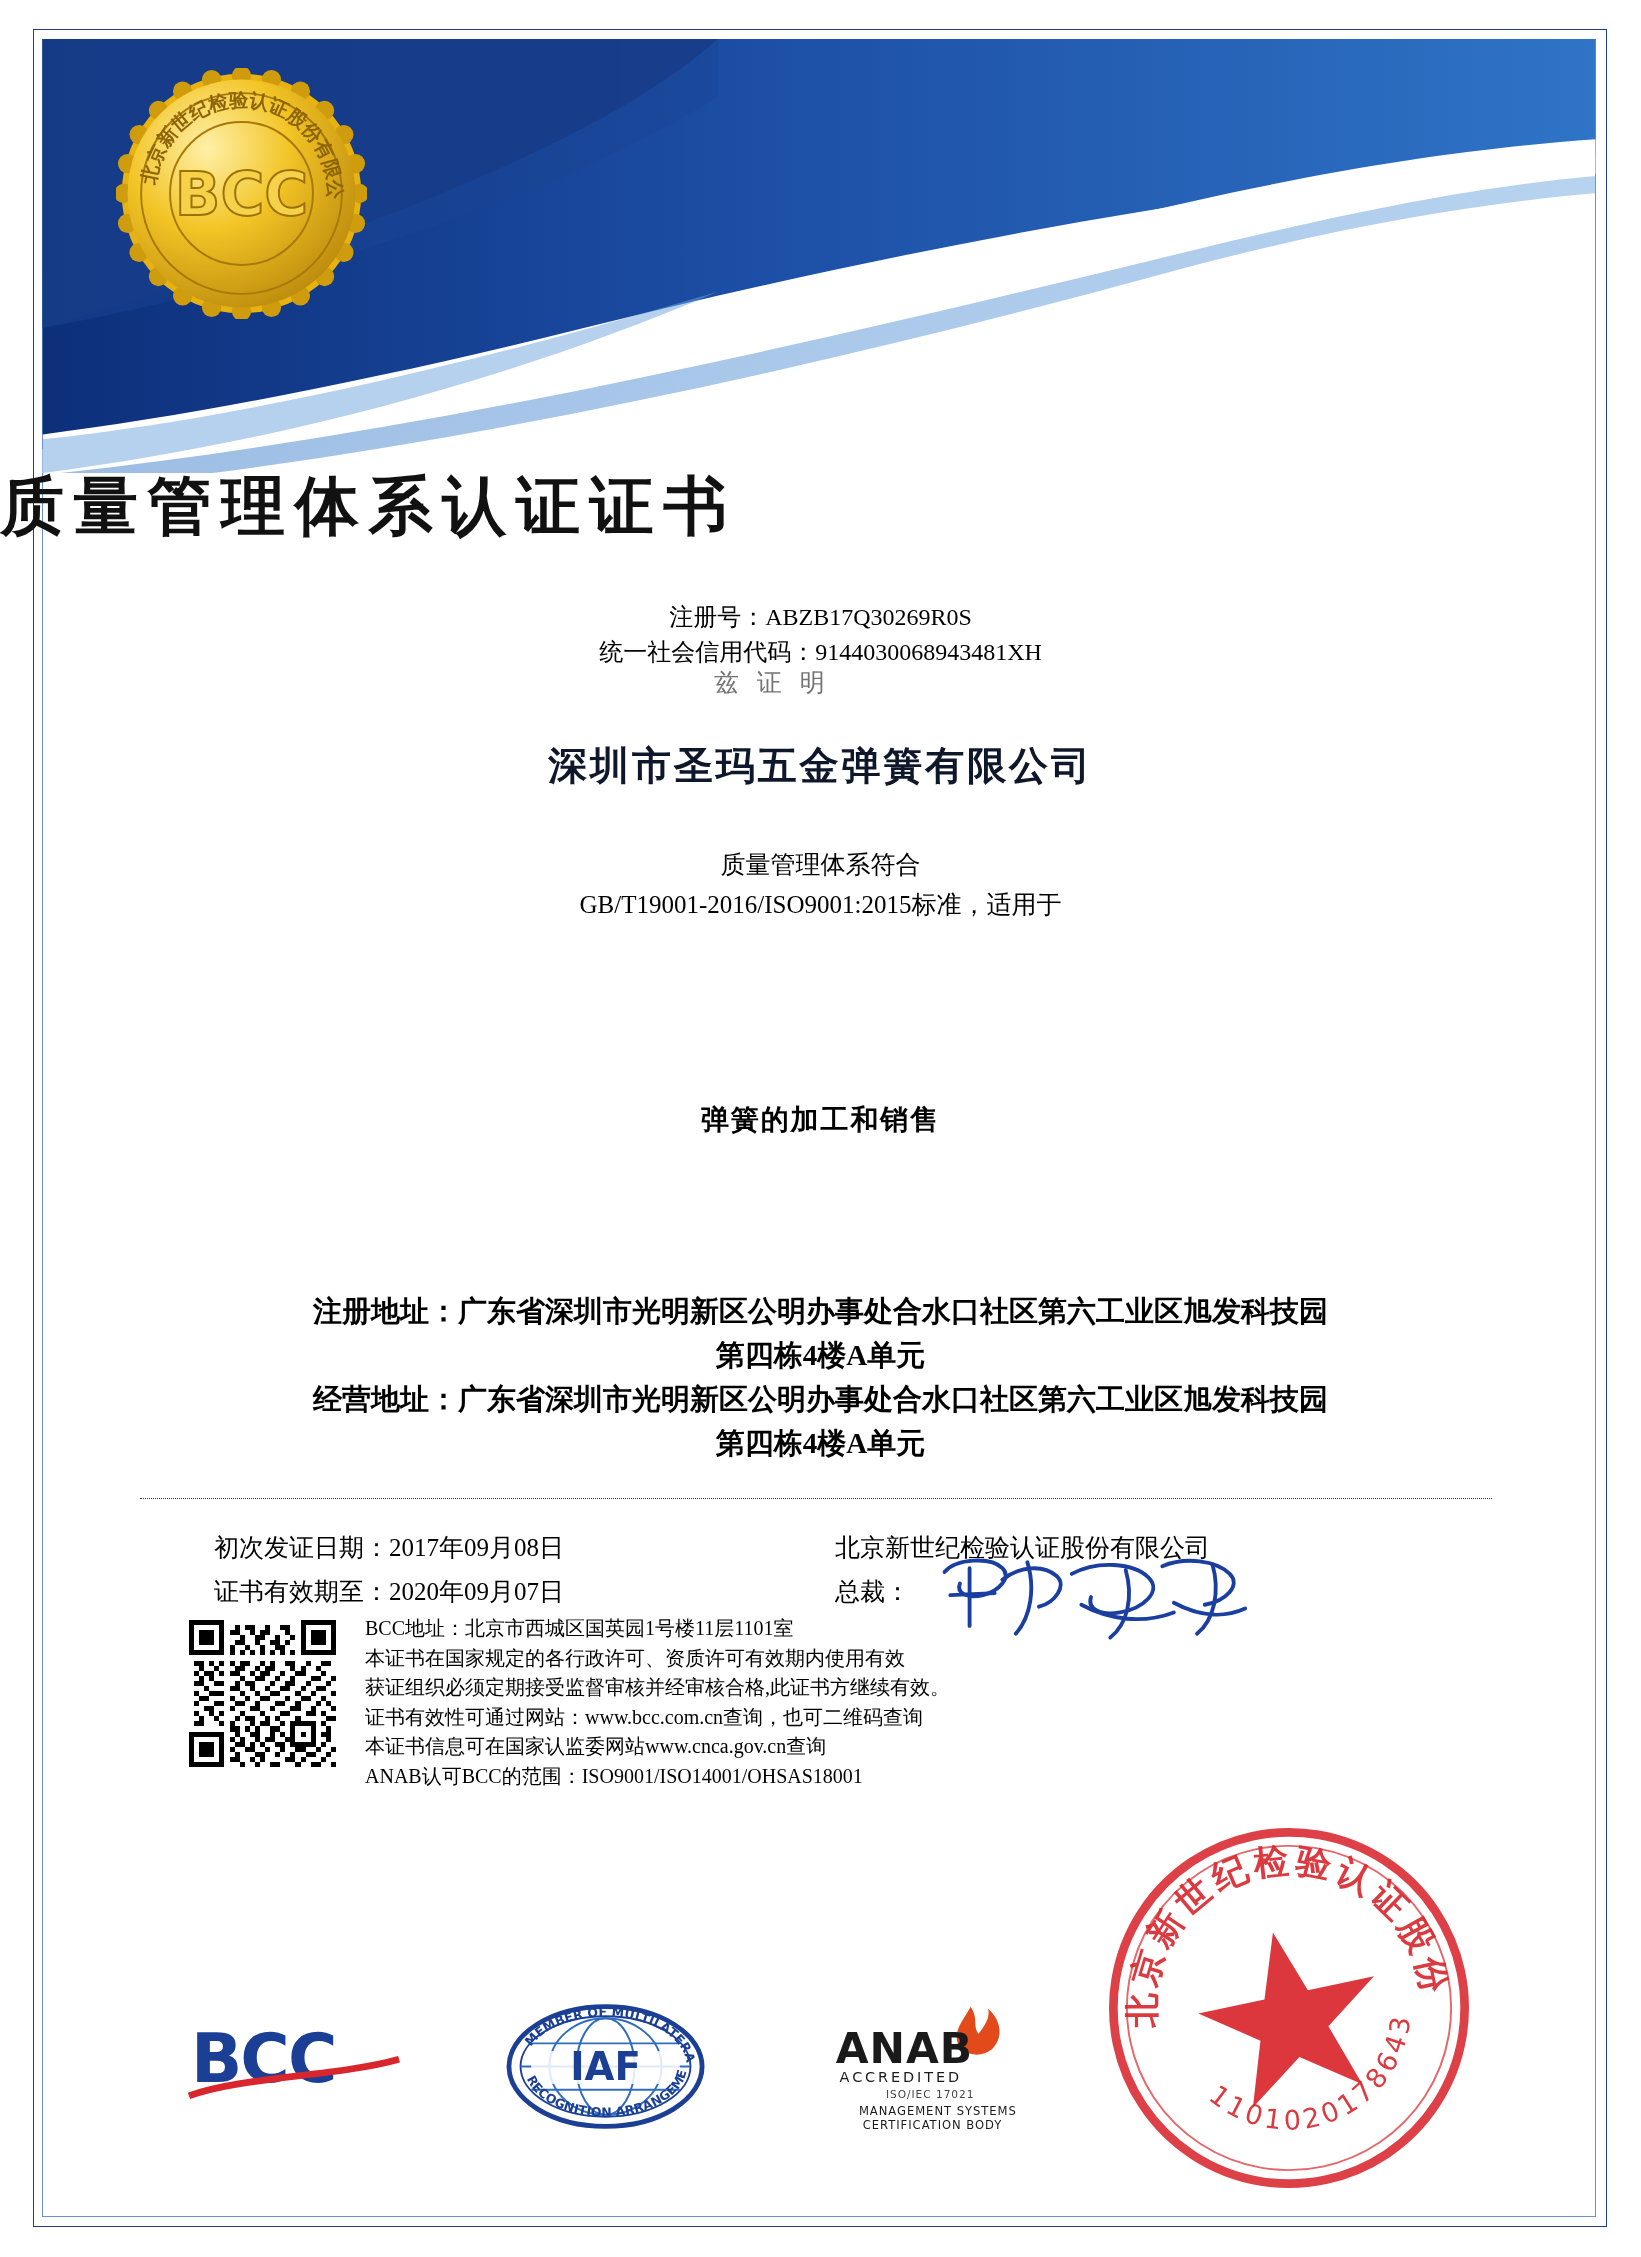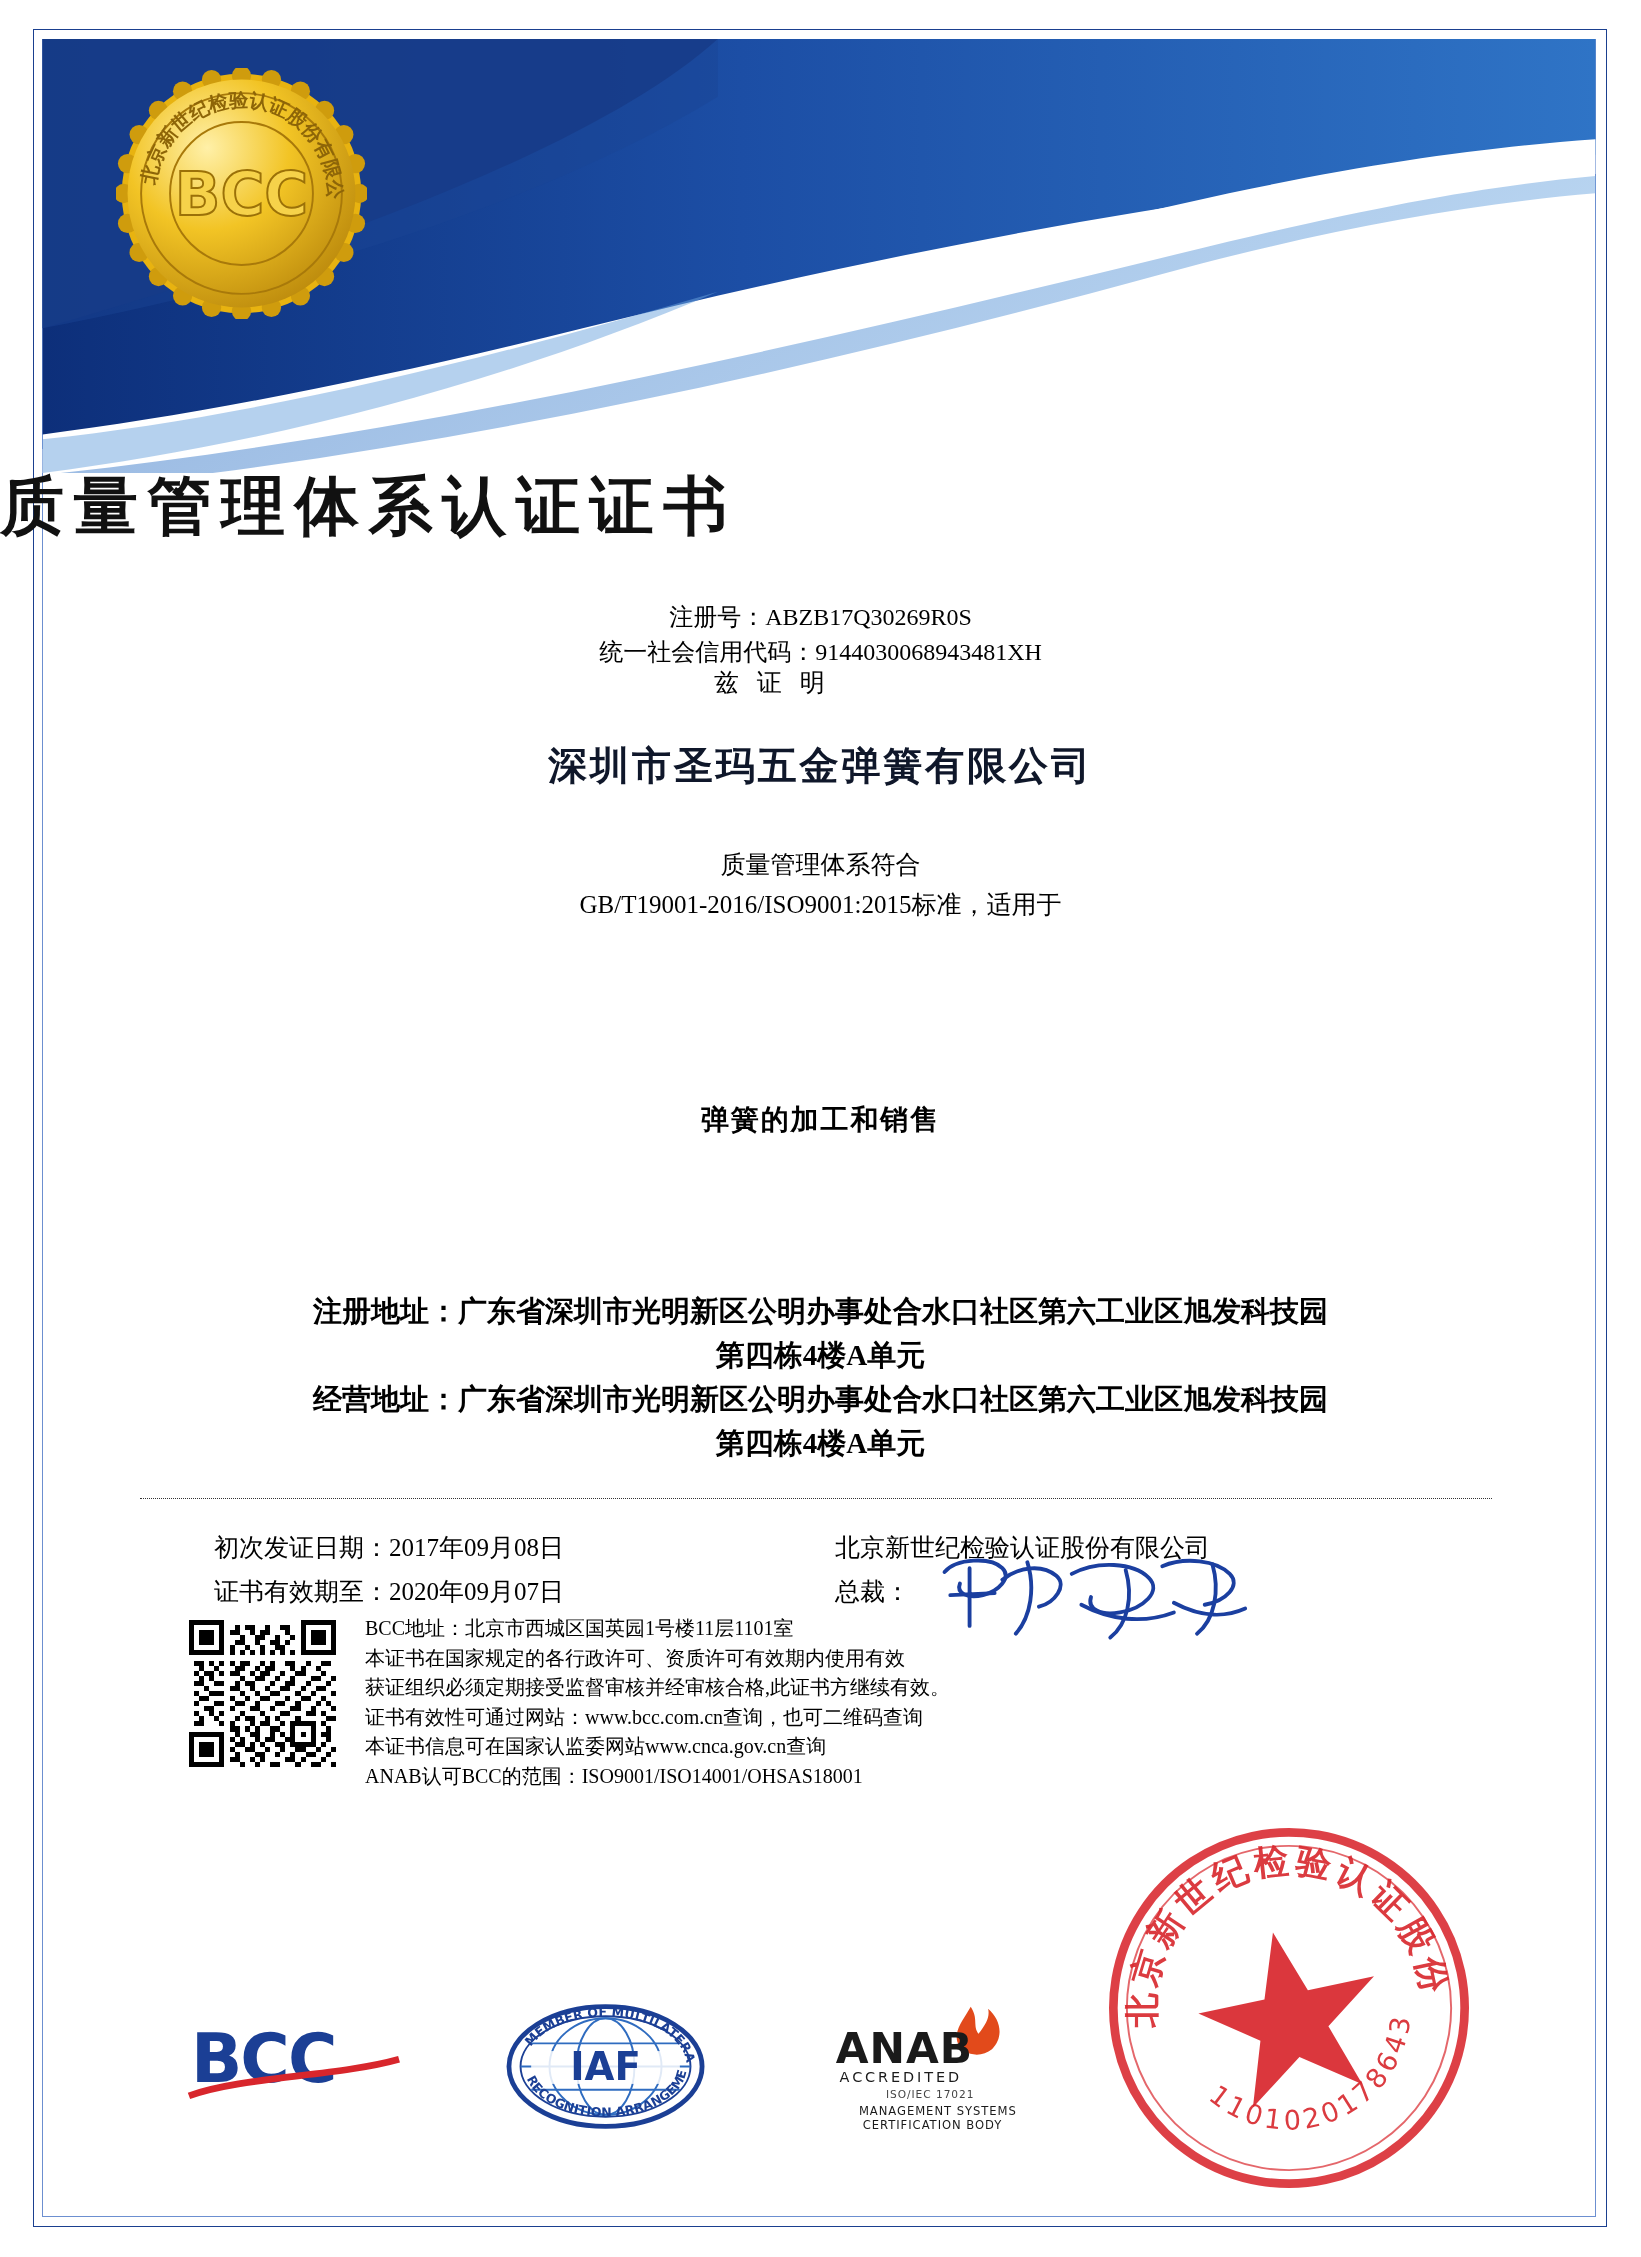--- a/index.html
+++ b/index.html
@@ -84,21 +84,21 @@
     margin-top: 21px;
   }
   .reg-line { display: block; }
 
   .zizhengming {
     position: absolute;
     top: 666px;
     left: 714px;
     font-size: 25px;
     letter-spacing: 5.8px;
-    color: #000000;
+    color: #737373;
   }
 
   .company {
     position: absolute;
     top: 739px;
     left: 0;
     width: 1641px;
     text-align: center;
     font-family: "DejaVu Sans", sans-serif;
     font-weight: bold;

